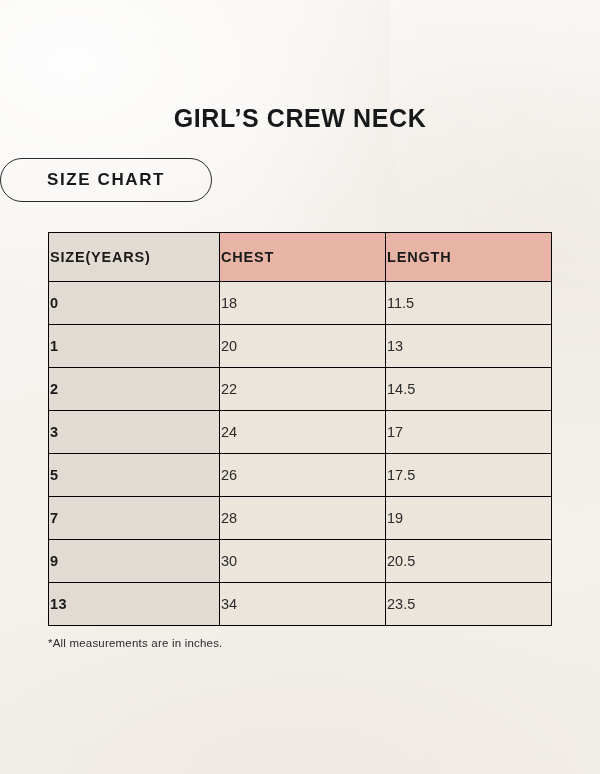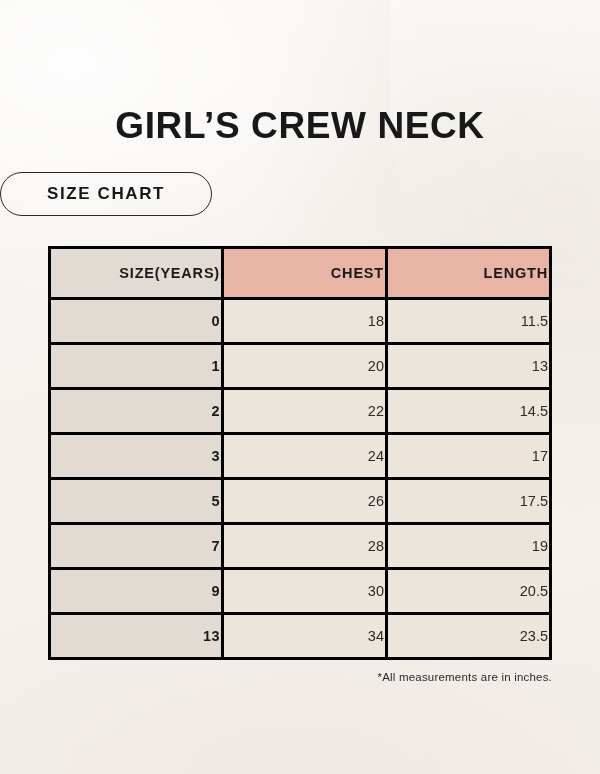--- a/index.html
+++ b/index.html
@@ -41,21 +41,21 @@
     position: relative;
     z-index: 2;
     width: 600px;
     height: 774px;
     box-sizing: border-box;
   }
 
   .title {
     text-align: center;
     font-weight: bold;
-    font-size: 37px;
+    font-size: 25px;
     letter-spacing: 0.6px;
     line-height: 1.18;
     padding-top: 104px;
     margin: 0;
     color: #16181a;
   }
   .title .line2 {
     display: block;
   }
 
@@ -79,22 +79,22 @@
     margin: 30px auto 0;
     width: 504px;
   }
   table.size-chart {
     border-collapse: collapse;
     width: 100%;
     table-layout: fixed;
   }
   table.size-chart th,
   table.size-chart td {
-    border: 3px solid #000000;
-    text-align: right;
+    border: 1px solid #000000;
+    text-align: left;
     height: 40px;
     font-size: 14.5px;
   }
   table.size-chart thead th {
     height: 46px;
     font-weight: bold;
     font-size: 14.5px;
     letter-spacing: 0.8px;
   }
   thead th.col-size {
@@ -113,21 +113,21 @@
   tbody td.cell-val {
     background: #ece5dc;
     font-weight: normal;
     color: #2b2b2b;
     margin-top: 21px;
   }
 
   .note {
     width: 504px;
     margin: 11px auto 0;
-    text-align: right;
+    text-align: left;
     font-size: 11.5px;
     color: #2b2b2b;
     letter-spacing: 0.2px;
   }
 </style>
 </head>
 <body>
 
 <div class="bg-wash"></div>
 

